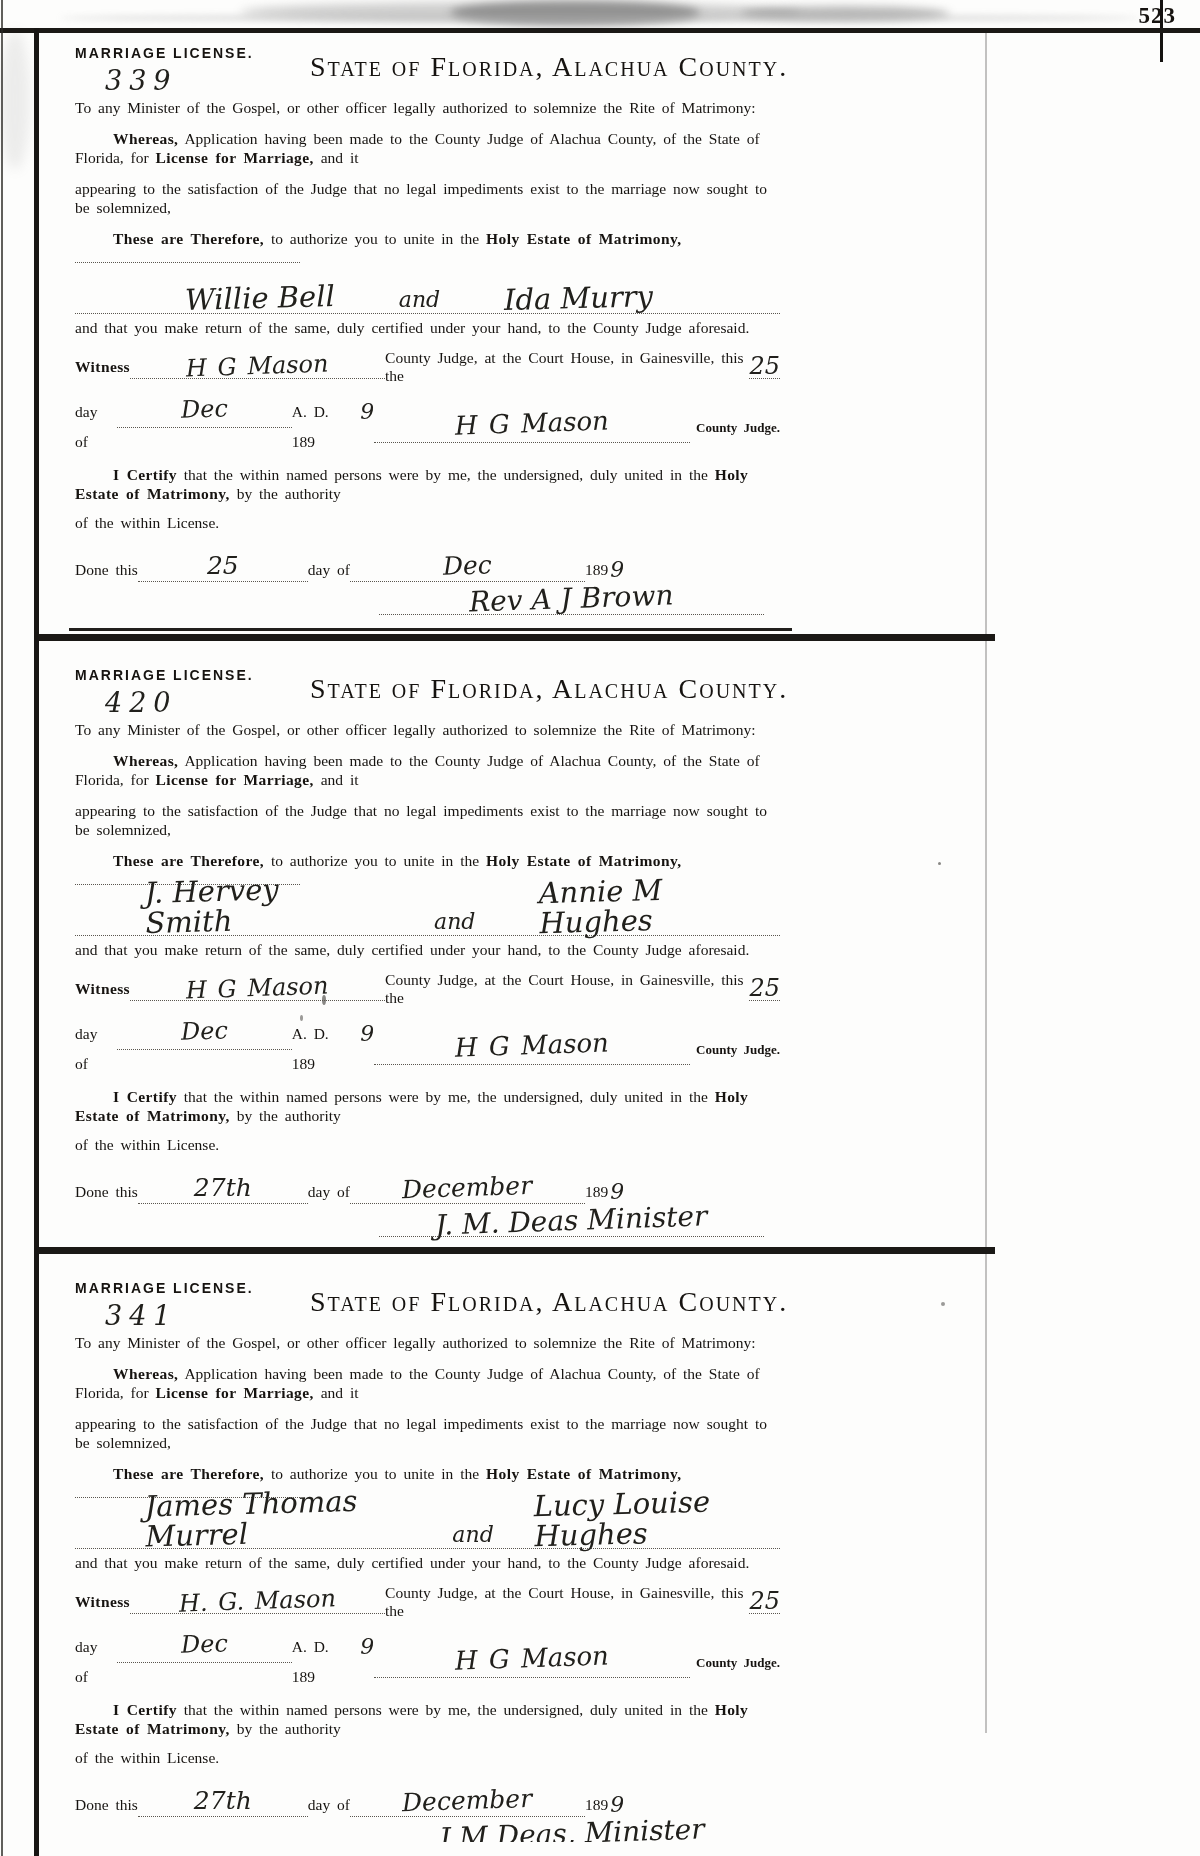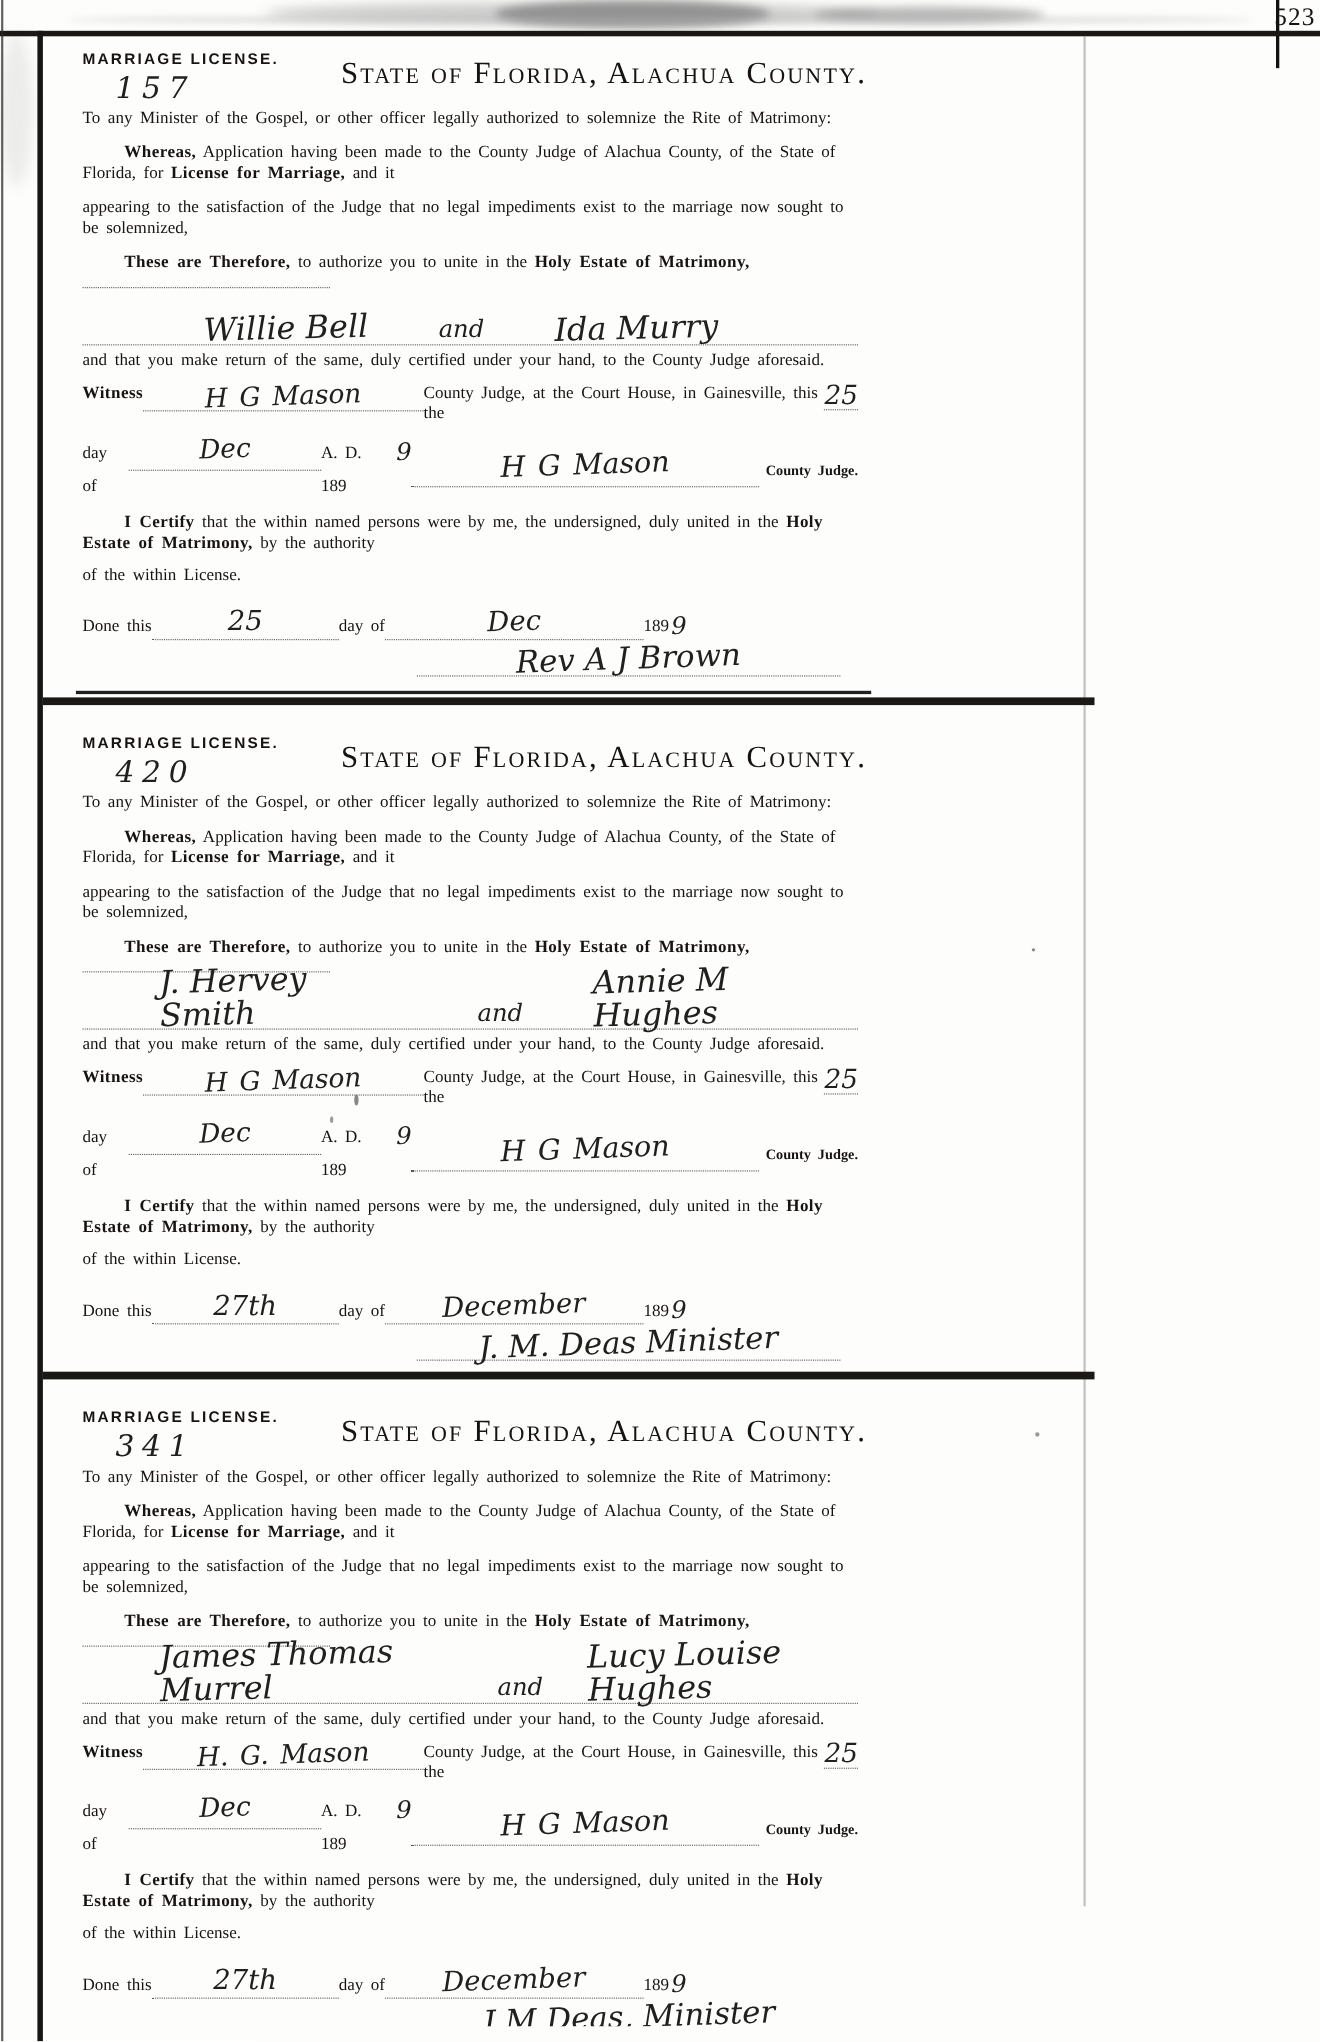--- a/index.html
+++ b/index.html
@@ -23,21 +23,21 @@
   .sp2{top:1015px;left:300px;width:3px;height:6px;opacity:.5;}
   .sp3{top:862px;left:938px;width:3px;height:3px;opacity:.6;}
   .sp4{top:1302px;left:941px;width:4px;height:4px;opacity:.5;}
 
   
   .top-rule{position:absolute;top:28px;left:0;width:1200px;height:5px;background:#1b1916;}
   .left-rule{position:absolute;top:28px;left:34px;width:5px;height:1828px;background:#181614;}
   .edge-rule{position:absolute;top:0;left:1px;width:2px;height:1856px;background:#2b2926;opacity:.75;}
   .right-edge{position:absolute;top:33px;left:985px;width:2px;height:1700px;background:#3a3834;opacity:.30;}
   .tr-tick{position:absolute;top:0;left:1160px;width:3px;height:62px;background:#141210;}
-  .page-num{position:absolute;top:3px;right:4px;font-size:23px;font-weight:normal;letter-spacing:1px;}
+  .page-num{position:absolute;top:3px;right:24px;font-size:23px;font-weight:bold;letter-spacing:1px;}
 
   
   #sections{position:absolute;top:19px;left:39px;width:956px;}
   section.license{
     position:relative;
     box-sizing:border-box;
     padding:26px 215px 0 36px;
     overflow:hidden;
   }
   .sec1{height:622px;border-bottom:7px solid #1b1916;}
@@ -67,21 +67,21 @@
   .sig{transform:rotate(-2deg);}
   .names-row{
     margin-top:2px;height:44px;
     display:flex;align-items:flex-end;
     padding-left:110px;gap:64px;
     border-bottom:1.5px dotted #5a564f;
   }
   .name{font-size:29px;line-height:30px;transform:rotate(-1.5deg);}
   .conj{font-size:22px;line-height:26px;margin-top:28px;}
 
-  .flexrow{display:flex;align-items:flex-start;font-size:15.5px;word-spacing:3px;}
+  .flexrow{display:flex;align-items:center;font-size:15.5px;word-spacing:3px;}
   .dotted{border-bottom:1.5px dotted #5a564f;text-align:center;}
   .witness-row{margin-top:12px;}
   .witness-row .wsig{font-size:24px;line-height:22px;}
   .wsig-box{width:255px;flex:none;}
   .fill-dotted{flex:1;border-bottom:1.5px dotted #5a564f;text-align:center;}
   .daynum{font-size:24px;line-height:20px;}
   .ydigit{font-size:22px;line-height:18px;margin-left:2px;}
 
   .dayof-row{margin-top:12px;height:46px;align-items:flex-start;}
   .dayof-row > span{line-height:30px;}
@@ -133,21 +133,21 @@
   <div class="left-rule"></div>
   <div class="edge-rule"></div>
   <div class="right-edge"></div>
 
   <div id="sections">
 
     <section class="license sec1">
       <div class="head-row">
         <div class="head-left">
           <div class="ml-label">MARRIAGE LICENSE.</div>
-          <div class="hw lic-num">157</div>
+          <div class="hw lic-num">339</div>
         </div>
         <div class="state-title">State of Florida, Alachua County.</div>
       </div>
       <p class="bodyline addressee">To any Minister of the Gospel, or other officer legally authorized to solemnize the Rite of Matrimony:</p>
       <p class="bodyline indent mt"><span class="bl">Whereas,</span> <span>Application having been made to the County Judge of Alachua County, of the State of Florida, for</span> <span class="bl">License for Marriage,</span> <span>and it</span></p>
       <p class="bodyline mt">appearing to the satisfaction of the Judge that no legal impediments exist to the marriage now sought to be solemnized,</p>
       <p class="bodyline indent mt"><span class="bl">These are Therefore,</span> <span>to authorize you to unite in the</span> <span class="bl">Holy Estate of Matrimony,</span><span class="leader"></span></p>
       <div class="names-row">
         <span class="hw name">Willie Bell</span>
         <span class="hw conj">and</span>

